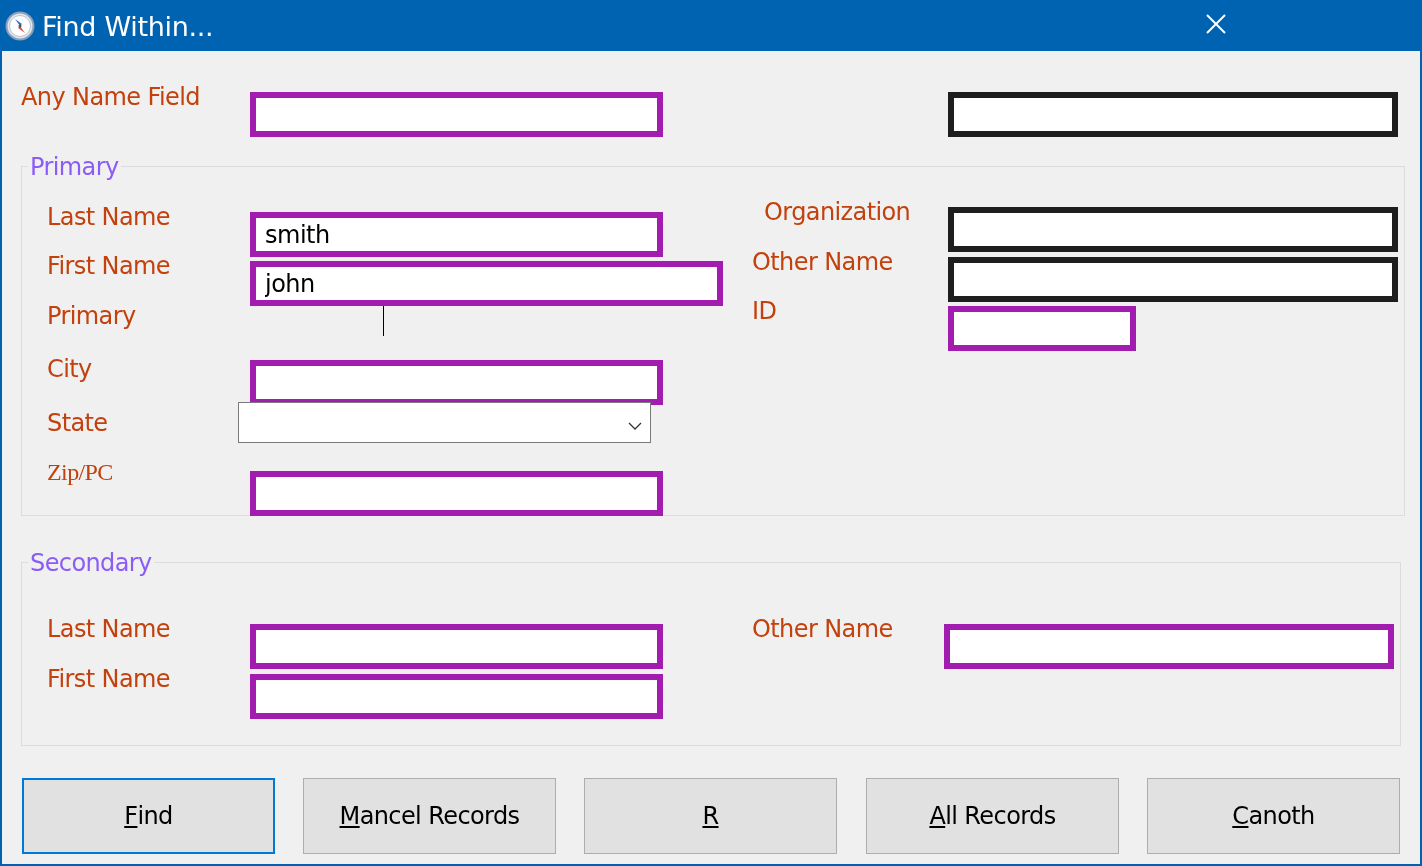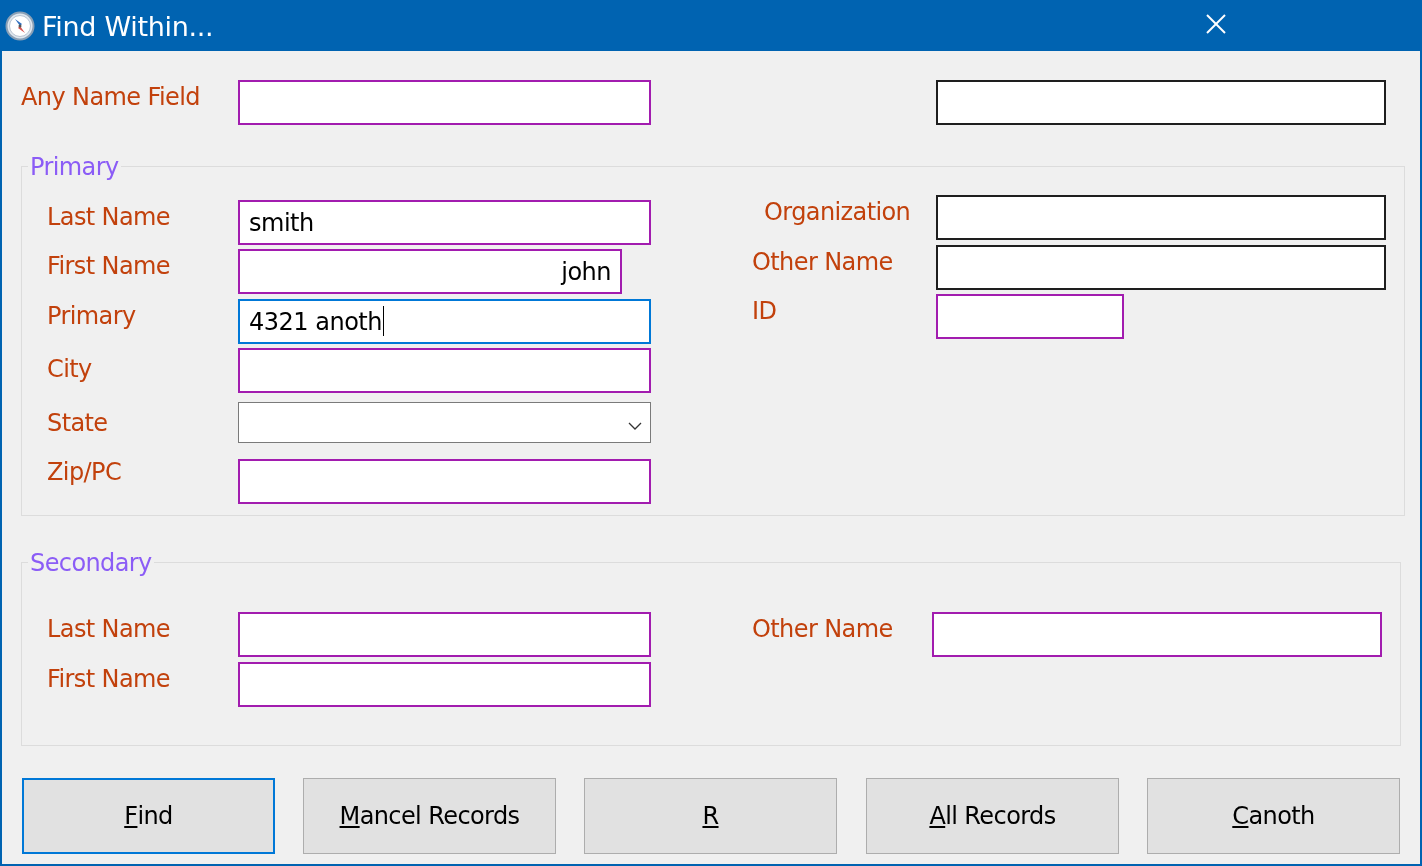--- a/index.html
+++ b/index.html
@@ -28,23 +28,23 @@
     position:absolute; left:2px; top:51px; width:1418px; height:813px;
     background:#f0f0f0;
   }
   .lbl {
     position:absolute; font-size:24px; color:#c2410c; line-height:30px; white-space:nowrap;
     letter-spacing:-0.6px;
     text-align:center;
   }
   .inp {
     position:absolute; box-sizing:border-box; background:#fff;
-    border:2px solid #a21caf; height:45px;
+    border:6px solid #a21caf; height:45px;
     font-family:"DejaVu Sans", "Liberation Sans", sans-serif;
-    font-size:24px; color:#000; padding:3px 9px; margin:0; outline:none;
+    font-size:24px; color:#000; padding:3px 9px; margin:12px; outline:none;
     letter-spacing:-0.5px;
   }
   .inp.dark { border-color:#1e1e1e; }
   .inp.focus { border-color:#0078d7; }
   .caret {
     position:absolute; width:1px; height:30px; background:#000;
   }
   .select {
     position:absolute; box-sizing:border-box; background:#fff;
     border:1px solid #7a7a7a; height:41px; cursor:pointer;
@@ -99,39 +99,38 @@
 
   <input class="inp dark" style="left: 934px; top: 29px; width: 450px;" value="">
 
   <div class="group" style="left:19px;top:115px;width:1384px;height:350px;"></div>
   <span class="group-title" style="left:26px;top:101px;">Primary</span>
 
   <span class="lbl" style="left:45px;top:151px;">Last Name</span>
   <input class="inp" style="left: 236px; top: 149px; width: 413px;" value="smith">
 
   <span class="lbl" style="left:45px;top:200px;">First Name</span>
-  <input class="inp" style="left: 236px; top: 198px; width: 384px; text-align: right;" value="john">
+  <input class="inp" style="left: 236px; top: 198px; width: 473px;" value="john">
 
   <span class="lbl" style="left:45px;top:250px;">Primary</span>
-  <input class="inp focus" style="left: 236px; top: 248px; width: 413px;" value="4321 anoth">
   <span class="caret" style="left:381px;top:255px;"></span>
 
   <span class="lbl" style="left:45px;top:303px;">City</span>
   <input class="inp" style="left: 236px; top: 297px; width: 413px;" value="">
 
   <span class="lbl" style="left:45px;top:357px;">State</span>
   <div class="select" style="left:236px;top:351px;width:413px;">
     <span class="chev">
       <svg width="14" height="10" viewBox="0 0 14 10">
         <polyline points="1,2 7,8 13,2" fill="none" stroke="#333" stroke-width="1.3"></polyline>
       </svg>
     </span>
   </div>
 
-  <span class="lbl" style="left:45px;top:406px;">Zip/PC</span>
+  <span class="lbl" style="left:45px;top:406px;font-family:Liberation Serif, serif;">Zip/PC</span>
   <input class="inp" style="left: 236px; top: 408px; width: 413px;" value="">
 
   <span class="lbl" style="left:750px;top:146px;margin-left:12px;">Organization</span>
   <input class="inp dark" style="left: 934px; top: 144px; width: 450px;" value="">
 
   <span class="lbl" style="left:750px;top:196px;">Other Name</span>
   <input class="inp dark" style="left: 934px; top: 194px; width: 450px;" value="">
 
   <span class="lbl" style="left:750px;top:245px;">ID</span>
   <input class="inp" style="left: 934px; top: 243px; width: 188px;" value="">

